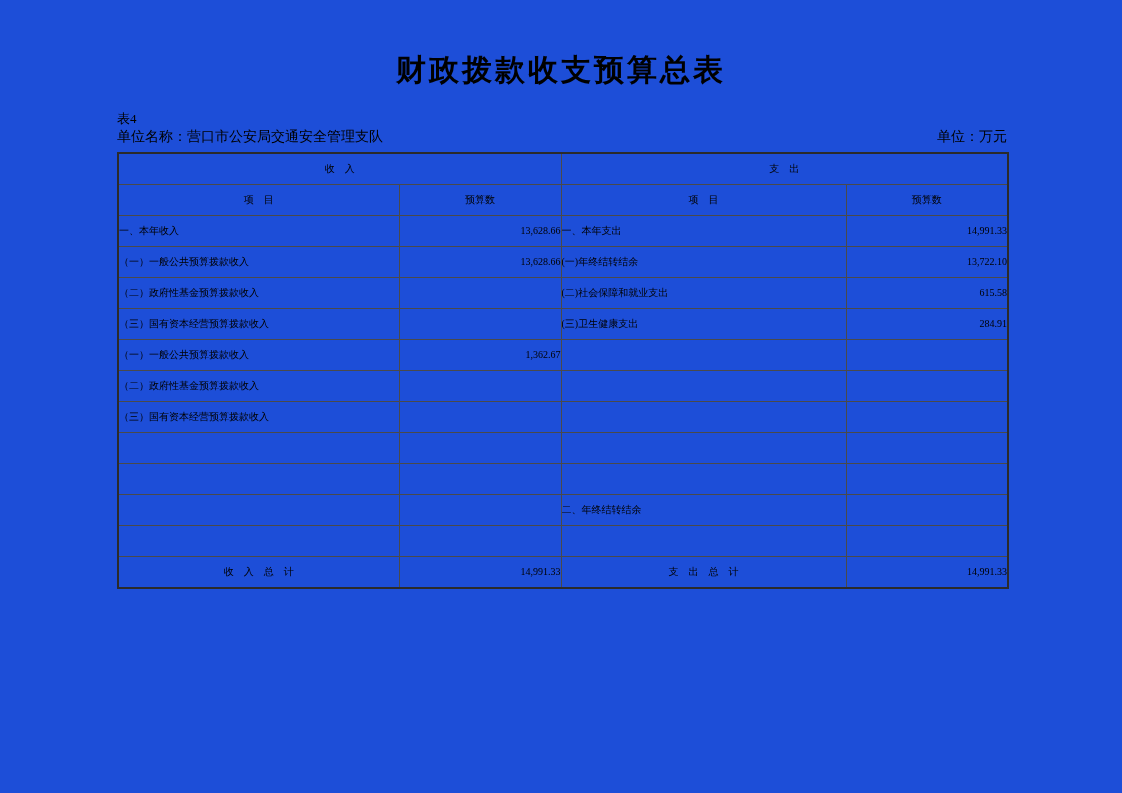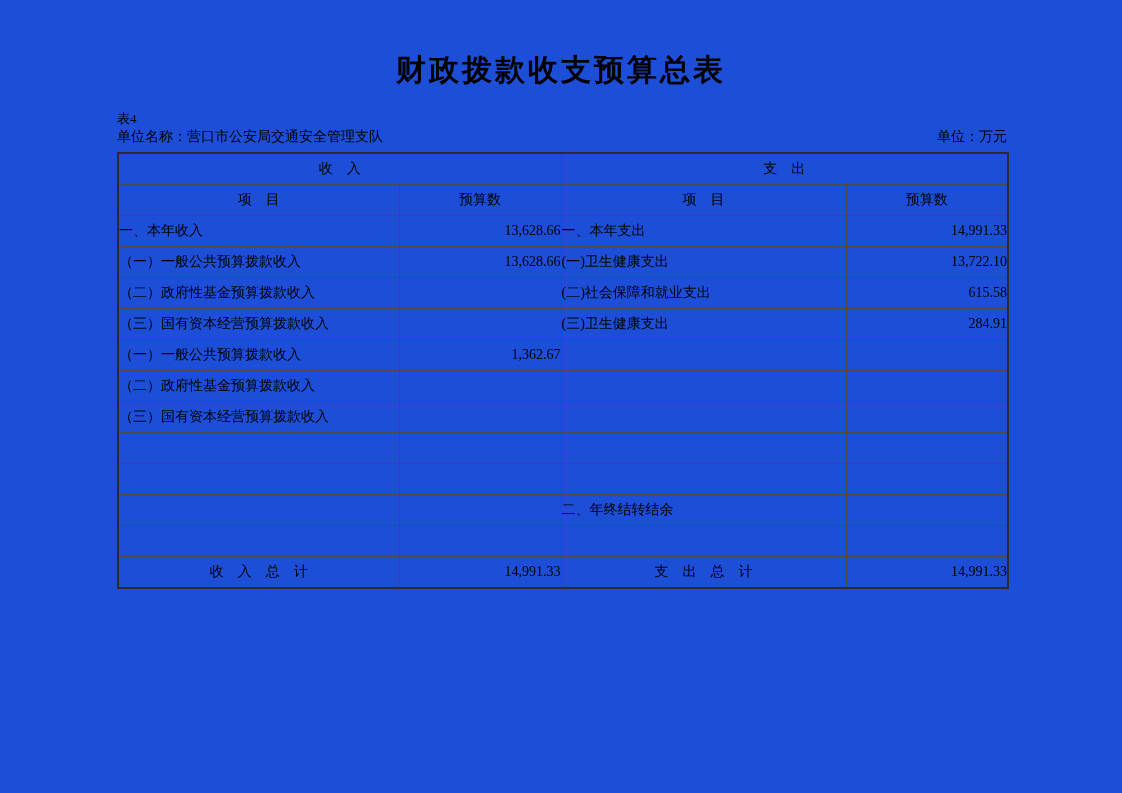--- a/index.html
+++ b/index.html
@@ -41,21 +41,21 @@
     font-size: 14px;
     color: #000;
   }
 
   table.budget {
     position: absolute;
     left: 117px; top: 152px;
     width: 890px;
     border-collapse: collapse;
     table-layout: fixed;
-    font-size: 14px;
+    font-size: 10px;
     color: #000;
     border: 2px solid #2b2b2b;
   }
   table.budget td {
     border: 1px solid #4a4a4a;
     height: 31px;
     padding: 0;
     vertical-align: middle;
     overflow: hidden;
     white-space: nowrap;
@@ -111,21 +111,21 @@
 
       <tr>
         <td class="cell-item">一、本年收入</td>
         <td class="cell-value">13,628.66</td>
         <td class="cell-item">一、本年支出</td>
         <td class="cell-value">14,991.33</td>
       </tr>
       <tr>
         <td class="cell-item">（一）一般公共预算拨款收入</td>
         <td class="cell-value">13,628.66</td>
-        <td class="cell-item">(一)卫生健康支出</td>
+        <td class="cell-item">(一)年终结转结余</td>
         <td class="cell-value">13,722.10</td>
       </tr>
       <tr>
         <td class="cell-item">（二）政府性基金预算拨款收入</td>
         <td class="cell-value"></td>
         <td class="cell-item">(二)社会保障和就业支出</td>
         <td class="cell-value">615.58</td>
       </tr>
       <tr>
         <td class="cell-item">（三）国有资本经营预算拨款收入</td>

